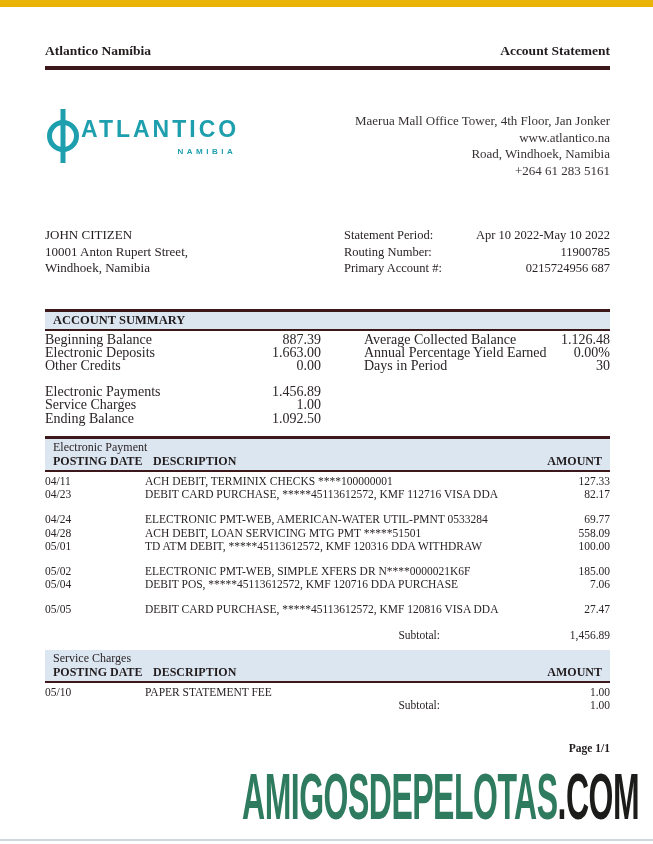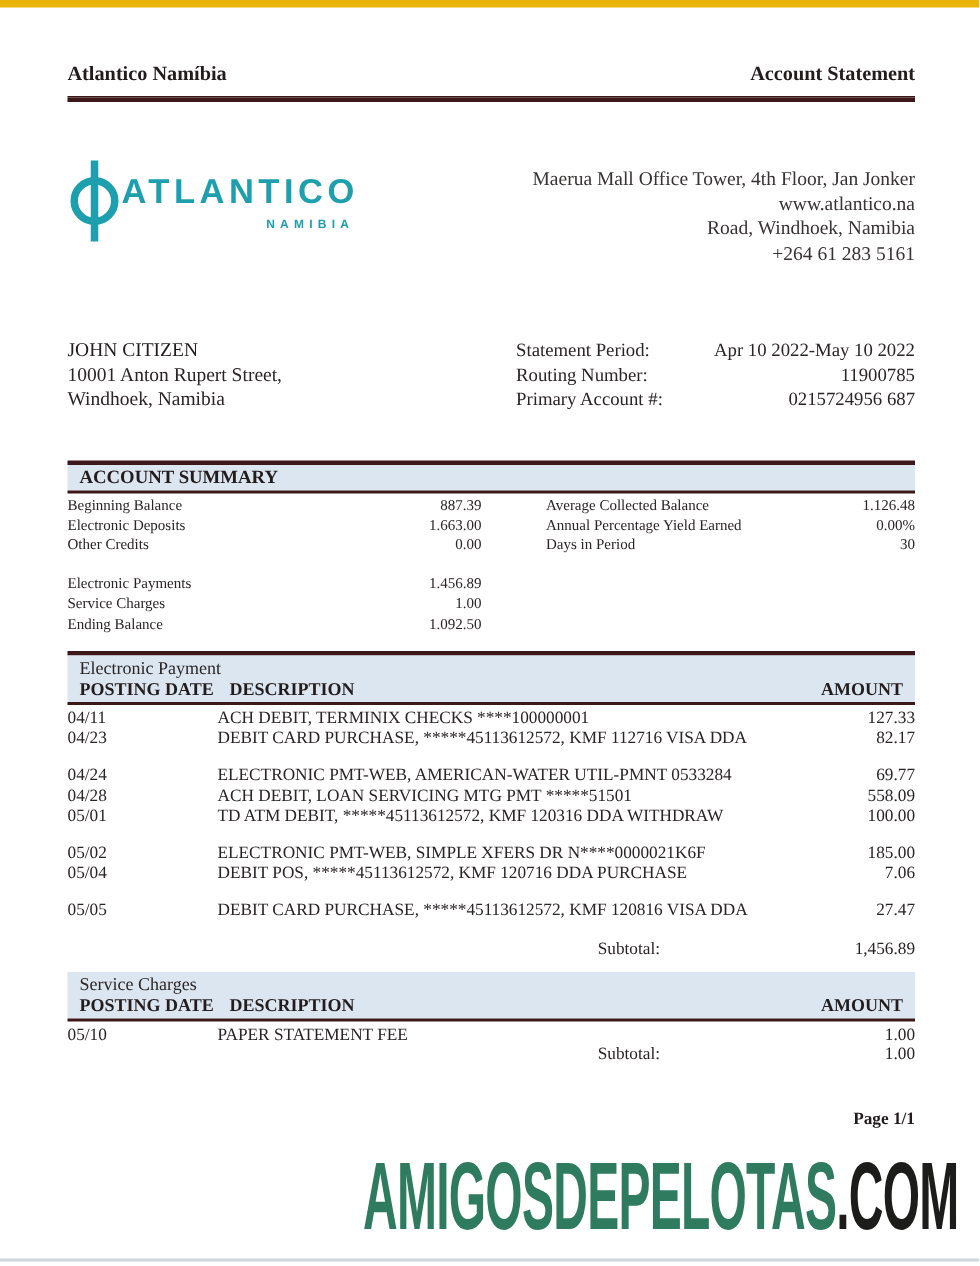--- a/index.html
+++ b/index.html
@@ -5,21 +5,21 @@
   :root{
     --rule:#3c181a;
     --band:#dce6f1;
     --teal:#1e9fae;
     --ink:#2a2425;
     --ink-bold:#221c1d;
   }
   *{margin:0;padding:0;box-sizing:border-box;}
   html,body{background:#fff;}
   body{font-family:"Liberation Serif","DejaVu Serif",serif;color:var(--ink);}
-  .page{position:relative;width:653px;height:844px;background:#fff;overflow:hidden;border-top:5px solid #eab308;}
+  .page{position:relative;width:653px;height:844px;background:#fff;overflow:hidden;border-top:7px solid #eab308;}
   .content{margin:0 43px 0 45px;}
 
   
   .doc-header{display:flex;justify-content:space-between;padding-top:36px;font-size:13.5px;font-weight:bold;color:var(--ink-bold);}
   .double-rule{margin-top:7px;height:2px;border-top:1.5px solid var(--rule);border-bottom:3px solid var(--rule);}
 
   
   .bank-row{display:flex;justify-content:space-between;margin-top:38px;}
   .logo{display:flex;align-items:flex-start;gap:0;}
   .logo-texts{display:flex;flex-direction:column;margin-top:8px;}
@@ -38,21 +38,21 @@
 
   
   .thick-rule{height:0;border-top:3.5px solid var(--rule);}
   .thin-rule{height:0;border-top:2px solid var(--rule);}
   .band{background:var(--band);padding:1px 8px 2px 8px;}
   .band-title{font-size:12px;line-height:14px;}
   .band-title.bold{font-weight:bold;color:var(--ink-bold);font-size:12.5px;}
 
   
   .summary{margin-top:32px;}
-  .summary-cols{display:flex;justify-content:space-between;margin-top:2px;font-size:10px;line-height:13.4px;}
+  .summary-cols{display:flex;justify-content:space-between;margin-top:2px;font-size:14px;line-height:13.4px;}
   .sum-col-left{width:276px;}
   .sum-col-right{width:246px;}
   .srow{display:flex;justify-content:space-between;}
   .gap-before{margin-top:12px;}
 
   
   .tsection{margin-top:10px;}
   .thead-row{display:flex;font-weight:bold;color:var(--ink-bold);font-size:12px;line-height:14px;}
   .trow{display:flex;font-size:11.5px;line-height:13.2px;}
   .c-date{width:100px;flex:none;}

